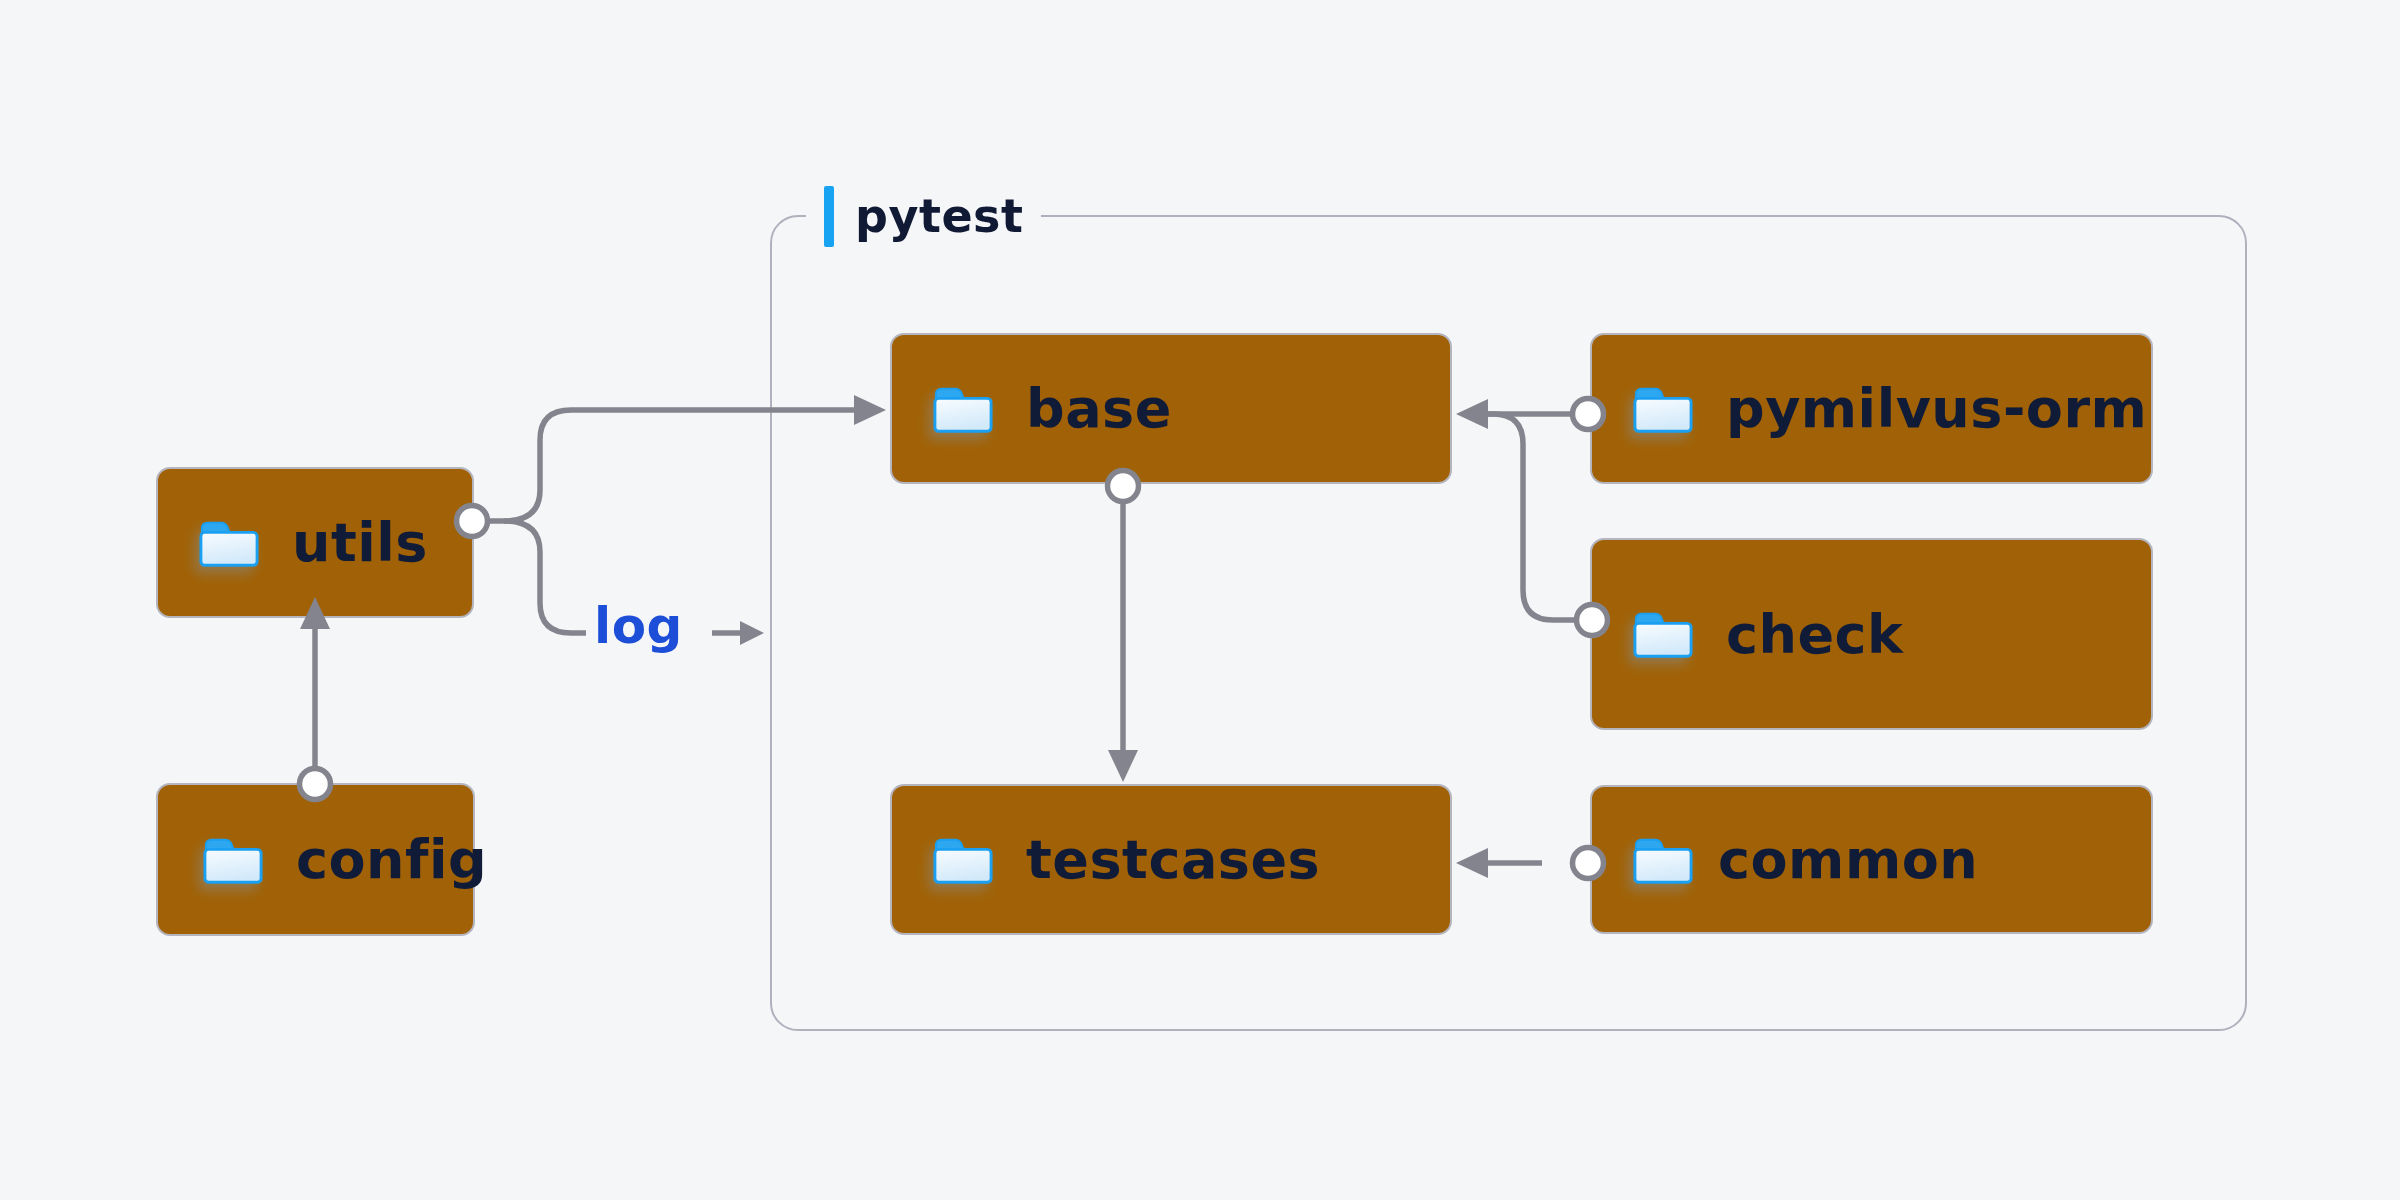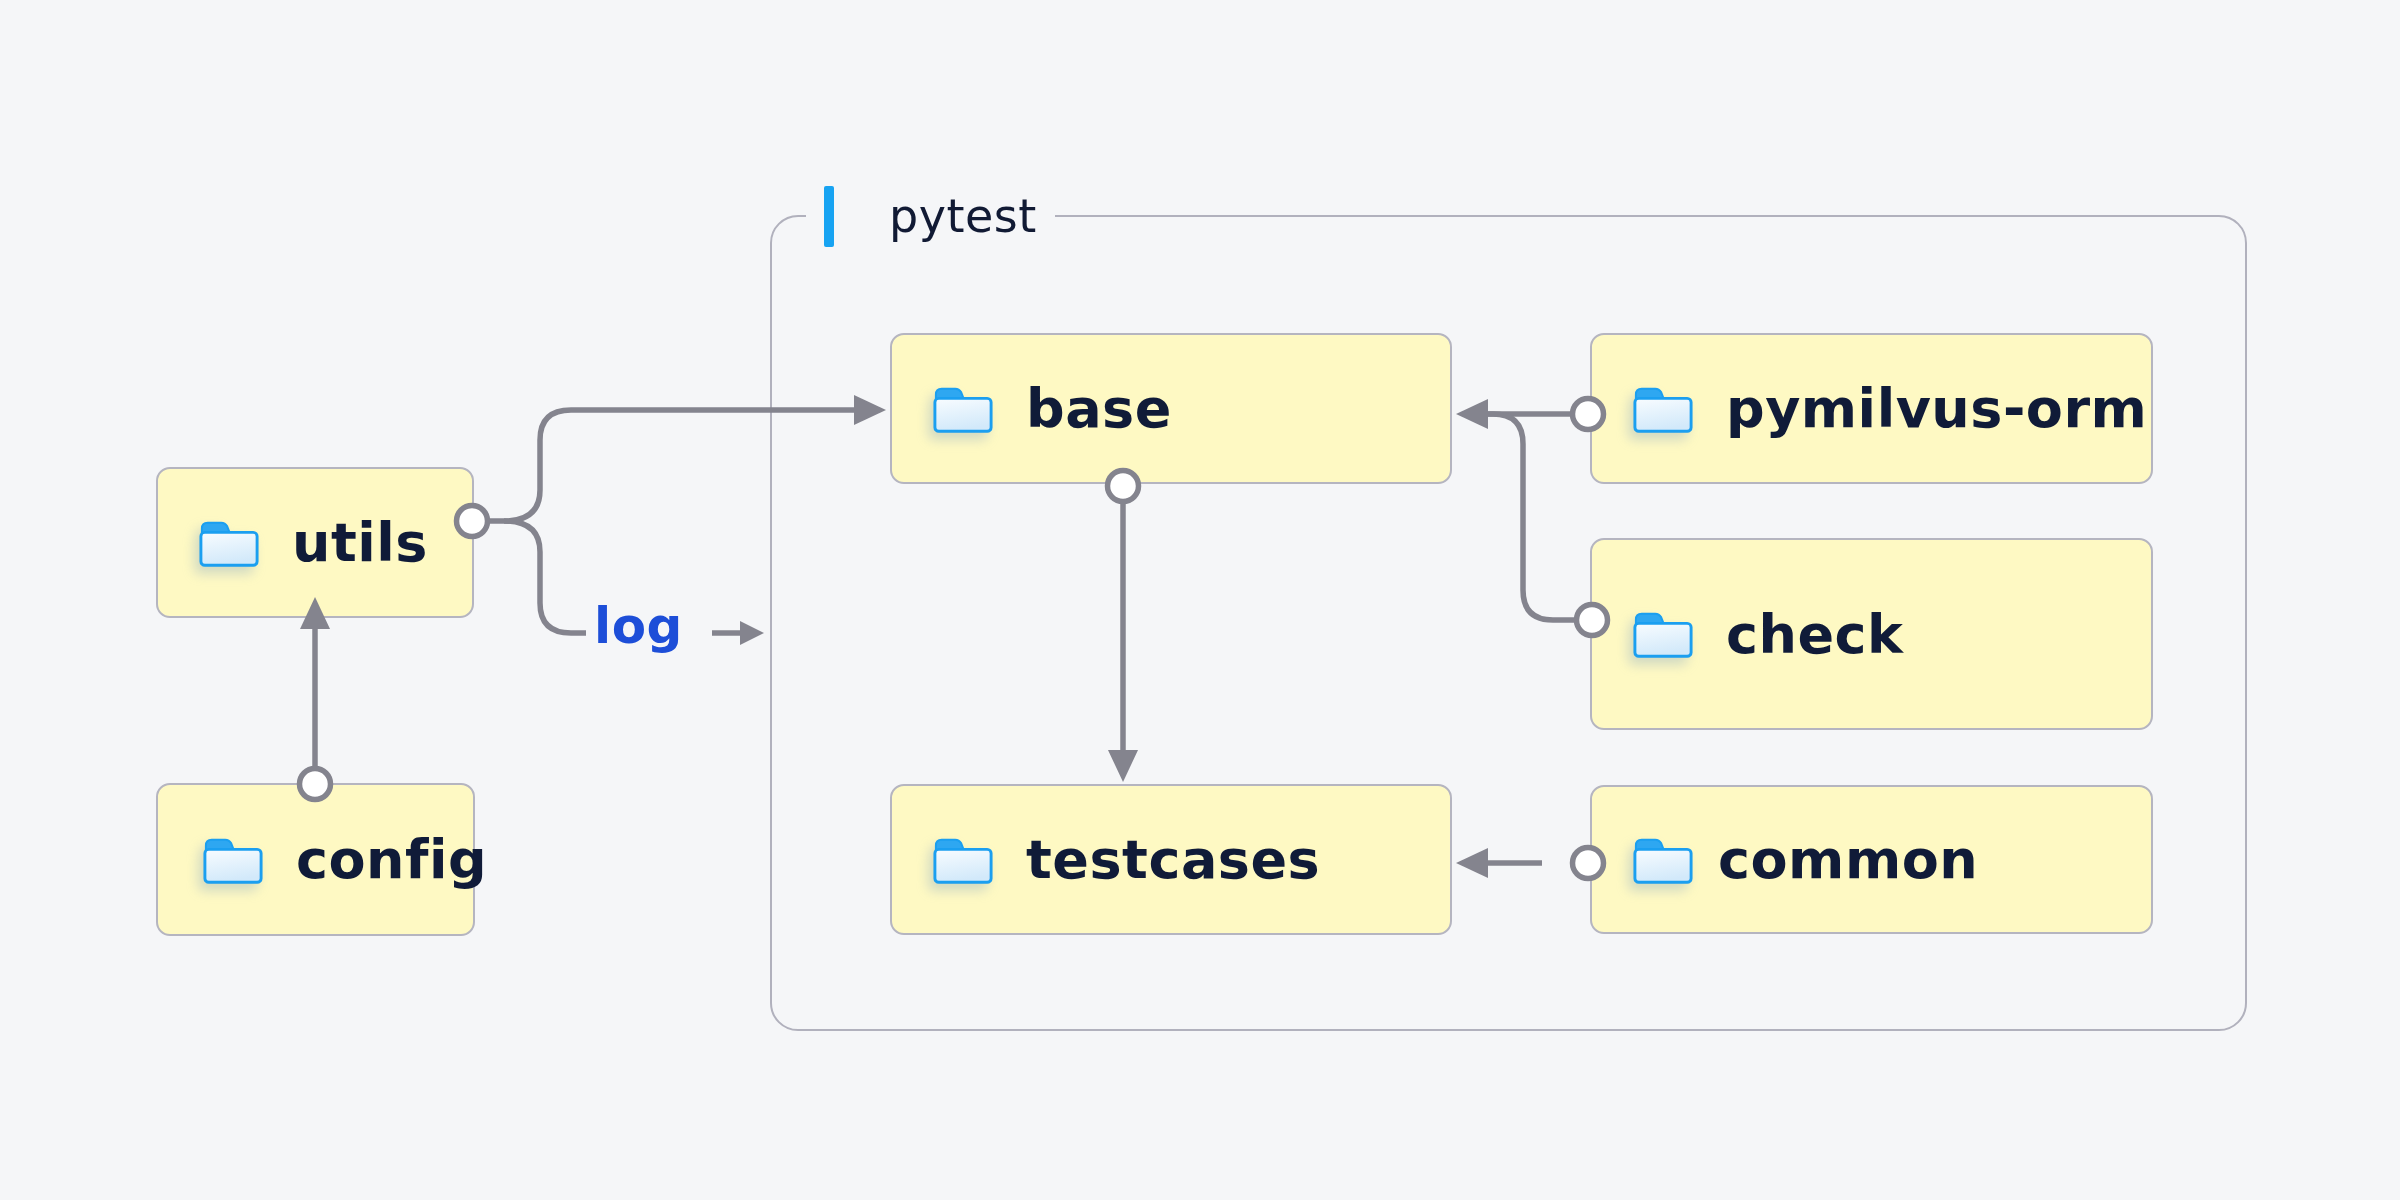--- a/index.html
+++ b/index.html
@@ -35,29 +35,28 @@
     height:64px;
     z-index:4;
   }
   .group-label .bar{
     width:10px; height:61px;
     background:#17a3f2;
     border-radius:2px;
   }
   .group-label .txt{
     font-size:46px;
-    font-weight:400;
+    font-weight:700;
     color:#111a34;
     letter-spacing:0.5px;
-    margin-left:34px;
   }
   
   .node{
     position:absolute;
-    background:#fef9c3;
+    background:#a16207;
     border:2.5px solid #b5b5c0;
     border-radius:14px;
     display:flex;
     align-items:center;
     padding-left:40px;
     gap:32px;
     box-sizing:border-box;
     z-index:2;
   }
   .node .label{

